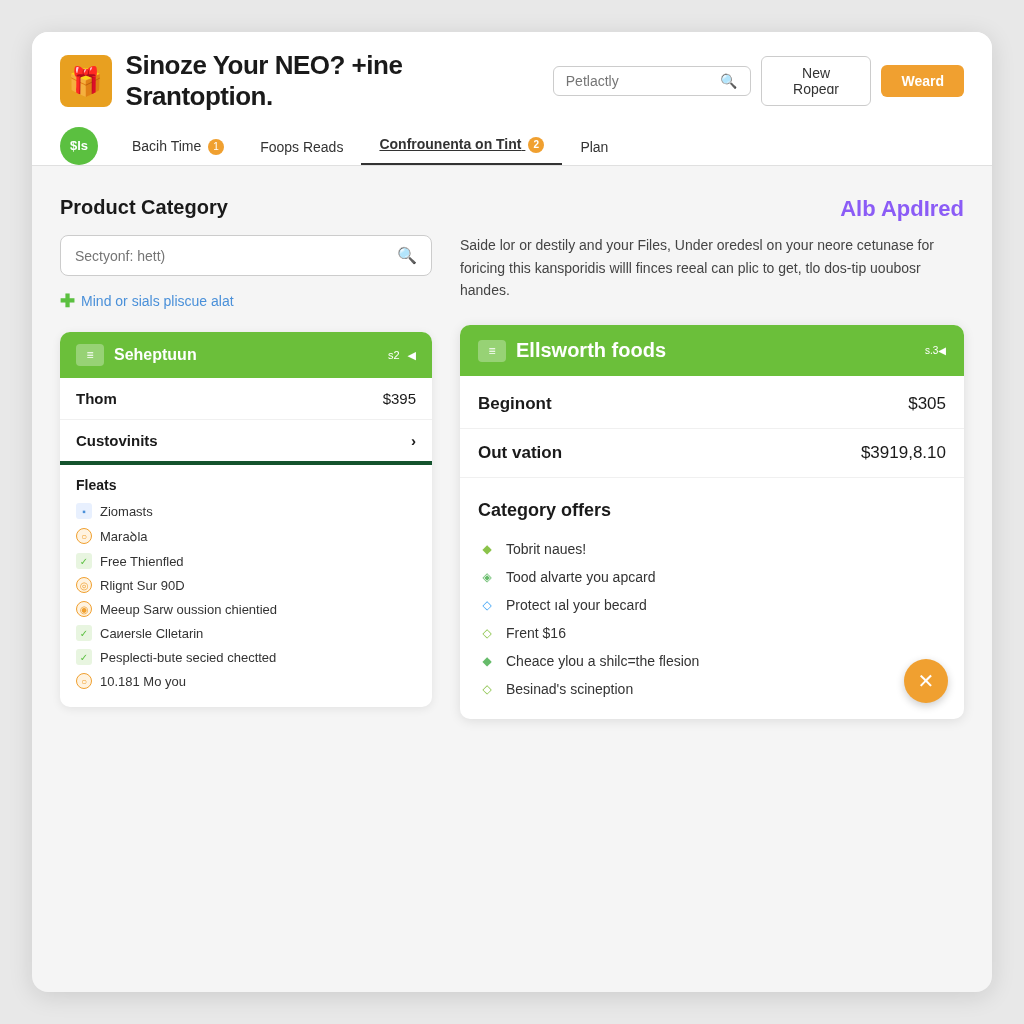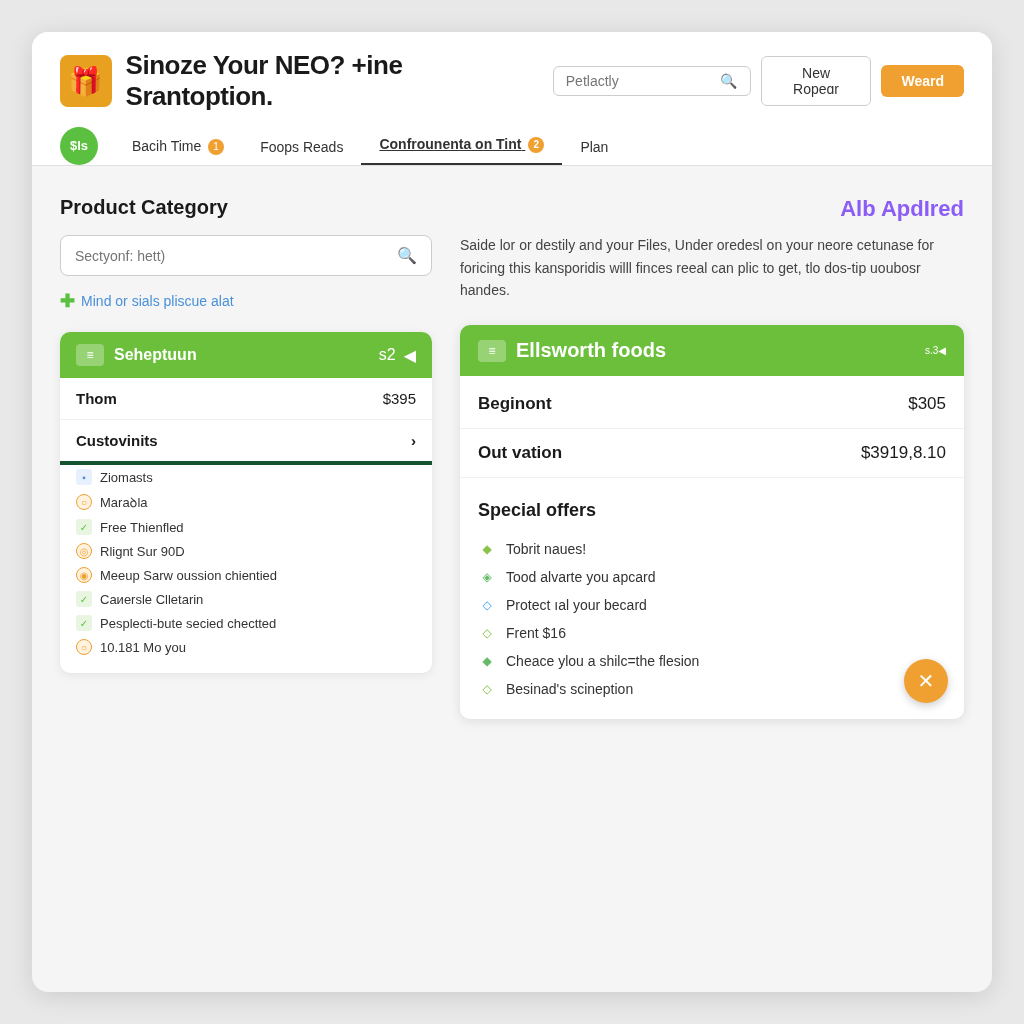--- a/index.html
+++ b/index.html
@@ -233,21 +233,21 @@
       border-radius: 4px;
       display: flex;
       align-items: center;
       justify-content: center;
       font-size: 12px;
     }
     .card-header-right {
       display: flex;
       align-items: center;
       gap: 8px;
-      font-size: 16px;
+      font-size: 11px;
     }
     .card-row {
       display: flex;
       justify-content: space-between;
       align-items: center;
       padding: 12px 16px;
       border-bottom: 1px solid #f0f0f0;
       font-size: 15px;
     }
     .card-row-label {
@@ -498,20 +498,21 @@
             </div>
           </div>
           <div class="card-row">
             <span class="card-row-label">Thom</span>
             <span class="card-row-value">$395</span>
           </div>
           <div class="card-section-header">
             <span>Custovinits</span>
             <span class="chevron-right">›</span>
           </div>
+          <div class="features-title">Fleats</div>
           <ul class="feature-list">
             <li>
               <div class="feat-icon feat-square">▪</div>
               <span>Ziomasts</span>
             </li>
             <li>
               <div class="feat-icon feat-circle">○</div>
               <span>Maraꝺla</span>
             </li>
             <li>
@@ -563,21 +564,21 @@
             <span class="ell-row-label">Beginont</span>
             <span class="ell-row-value">$305</span>
           </div>
           <div class="ell-row">
             <span class="ell-row-label">Out vation</span>
             <span class="ell-row-value">$3919,8.10</span>
           </div>
         </div>
 
         <div class="special-offers">
-          <div class="special-title">Special offers</div>
+          <div class="special-title">Category offers</div>
           <ul class="offer-list">
             <li>
               <span class="offer-icon offer-diamond">◆</span>
               <span>Tobrit naues!</span>
             </li>
             <li>
               <span class="offer-icon offer-tag">◈</span>
               <span>Tood alvarte you apcard</span>
             </li>
             <li>

